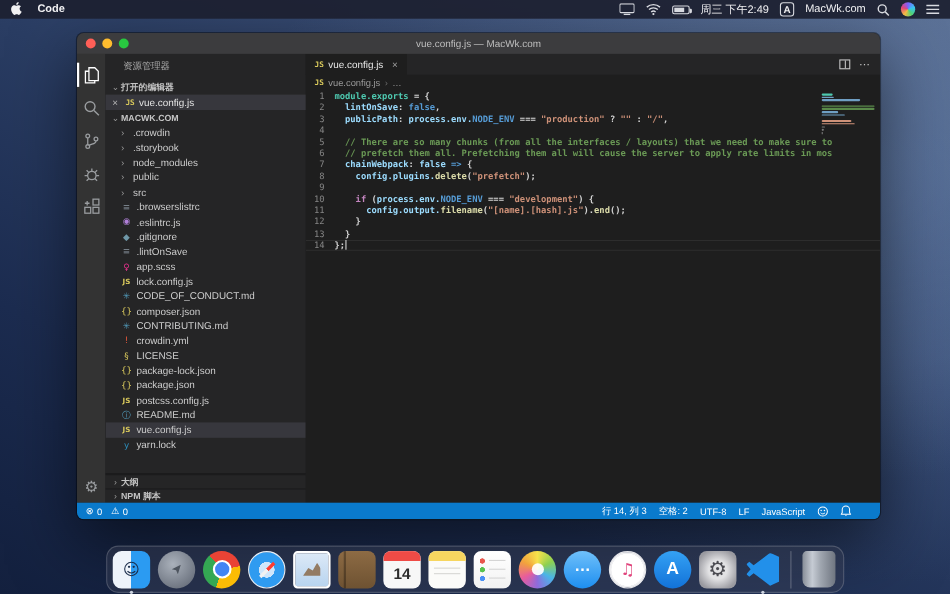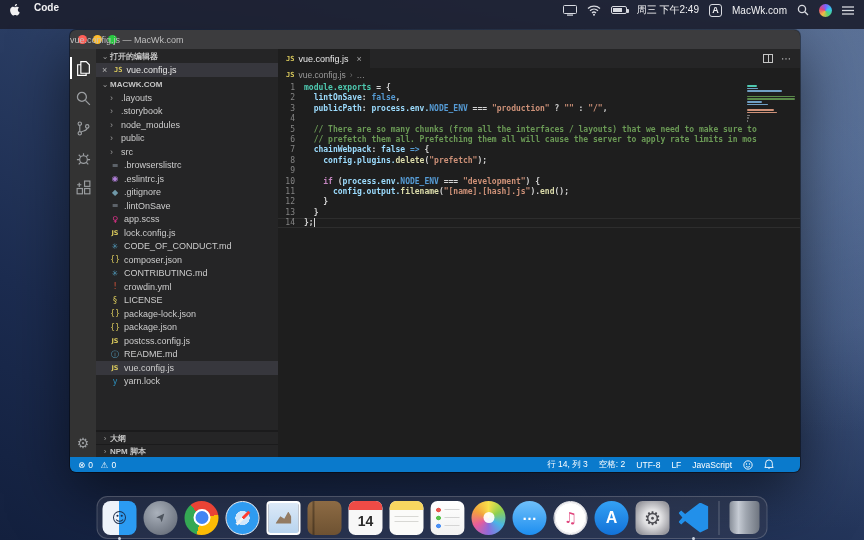--- a/index.html
+++ b/index.html
@@ -8,22 +8,22 @@
 
   
   .wallpaper { position:absolute; inset:0;
     background:
       radial-gradient(ellipse at 88% 28%, rgba(130,160,200,.38), transparent 52%),
       radial-gradient(ellipse at 100% 60%, rgba(90,115,160,.30), transparent 45%),
       linear-gradient(205deg, #55698d 0%, #3d5179 20%, #2a3d63 45%, #1c2c50 72%, #13203e 100%);
   }
 
   
-  .menubar { position:absolute; top:0; left:0; right:0; height:29px; background:rgba(28,31,48,.92);
-    display:flex; align-items:flex-end; color:#f1f1f3; font-size:10px; padding:12px 10px; z-index:50; }
+  .menubar { position:absolute; top:0; left:0; right:0; height:17px; background:rgba(28,31,48,.92);
+    display:flex; align-items:center; color:#f1f1f3; font-size:10px; padding:0 10px; z-index:50; }
   .menubar .apple { margin-right:4px; display:flex; align-items:center; }
   .menu-items { display:flex; }
   .menu-item { padding:0 9px; line-height:19px; cursor:default; }
   .menu-item.app-name { font-weight:bold; }
   .menubar-right { margin-left:auto; display:flex; align-items:center; gap:10px; }
   .mb-icon { display:flex; align-items:center; }
   .battery { width:16px; height:8px; border:1px solid #d8dae0; border-radius:2px; position:relative; }
   .battery::before { content:""; position:absolute; left:1px; top:1px; bottom:1px; width:9px; background:#d8dae0; }
   .battery::after { content:""; position:absolute; right:-3px; top:2px; width:2px; height:4px; background:#d8dae0; border-radius:0 1px 1px 0; }
   .clock { font-size:10px; }
@@ -31,21 +31,21 @@
     display:flex; align-items:center; justify-content:center; }
   .siri-orb { width:13px; height:13px; border-radius:50%; background:conic-gradient(#7b61ff,#36c5f0,#52d273,#f5b942,#e0457b,#7b61ff); }
 
   
   .vscode-window { position:absolute; left:70px; top:30px; width:730px; height:442px; border-radius:6px; overflow:hidden;
     box-shadow:0 22px 60px rgba(0,0,0,.55), 0 0 0 1px rgba(0,0,0,.4); display:flex; flex-direction:column; background:#1e1e1e; }
   .titlebar { height:19px; background:#3c3c3e; display:flex; align-items:center; position:relative; flex:0 0 auto; }
   .traffic { display:flex; gap:6px; padding-left:8px; }
   .tl { width:9px; height:9px; border-radius:50%; }
   .tl.close{ background:#ff5f57; } .tl.min{ background:#febc2e; } .tl.max{ background:#28c840; }
-  .win-title { position:absolute; left:0; right:0; text-align:left; font-size:9px; color:#bfbfbf; pointer-events:none; }
+  .win-title { position:absolute; left:0; right:0; text-align:center; font-size:9px; color:#bfbfbf; pointer-events:none; }
 
   .win-main { flex:1; display:flex; min-height:0; }
 
   
   .activitybar { width:26px; background:#333333; display:flex; flex-direction:column; align-items:center; padding-top:4px; flex:0 0 auto; }
   .act-icon { width:26px; height:30px; display:flex; align-items:center; justify-content:center; color:#9a9da0; position:relative; }
   .act-icon.active { color:#ffffff; }
   .act-icon.active::before { content:""; position:absolute; left:0; top:4px; bottom:4px; width:2px; background:#ffffff; }
   .act-spacer { flex:1; }
   .act-gear { font-size:14px; color:#9a9da0; margin-bottom:6px; font-family:"DejaVu Sans",sans-serif; }
@@ -242,37 +242,38 @@
             <rect x="9" y="8" width="5" height="5" fill="none" stroke="currentColor" stroke-width="1.1"></rect>
             <rect x="9" y="1" width="5" height="5" fill="none" stroke="currentColor" stroke-width="1.1"></rect>
             <path d="M2 4.5h4M4 2.5v4" stroke="currentColor" stroke-width="1.1"></path>
           </svg>
       </div>
       <div class="act-spacer"></div>
       <div class="act-gear">⚙</div>
     </div>
 
     <div class="sidebar">
+      <div class="sidebar-title">资源管理器</div>
       <div class="section-header">
         <span class="chev">⌄</span>
         <span>打开的编辑器</span>
       </div>
       <div class="open-editor-item">
         <span class="oe-close">×</span>
         <span class="js-badge">JS</span>
         <span class="oe-name">vue.config.js</span>
       </div>
       <div class="section-header">
         <span class="chev">⌄</span>
         <span>MACWK.COM</span>
       </div>
       <div class="tree" id="file-tree">
           <div class="tree-row">
             <span class="chev">›</span>
-            <span class="tree-name">.layouts</span>
+            <span class="tree-name">.crowdin</span>
           </div>
           <div class="tree-row">
             <span class="chev">›</span>
             <span class="tree-name">.storybook</span>
           </div>
           <div class="tree-row">
             <span class="chev">›</span>
             <span class="tree-name">node_modules</span>
           </div>
           <div class="tree-row">

